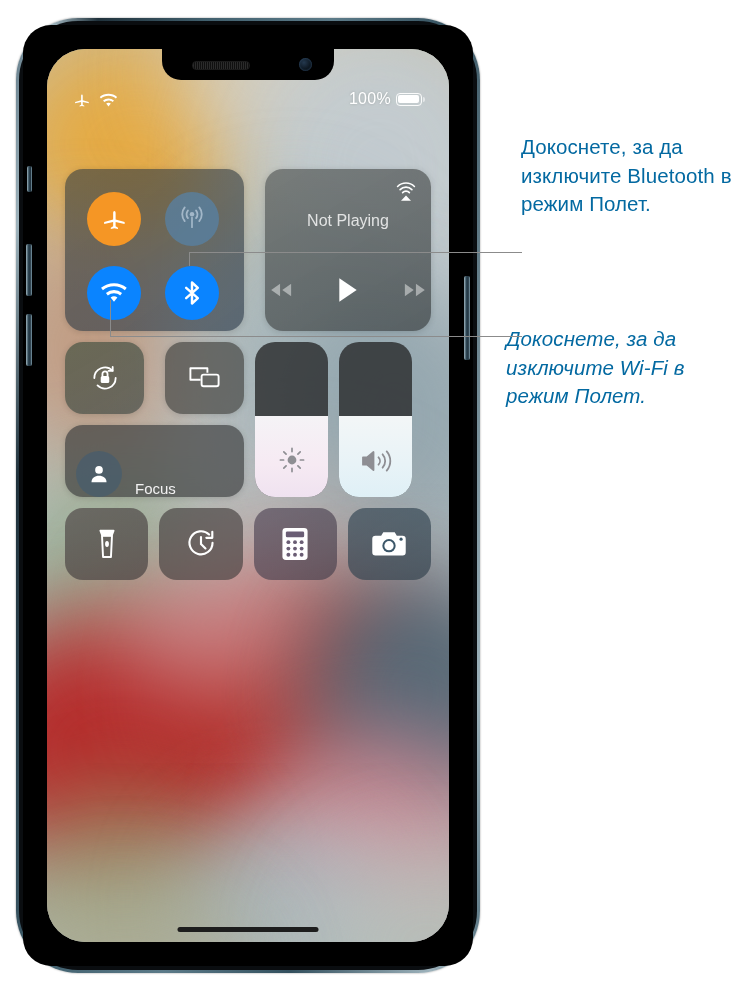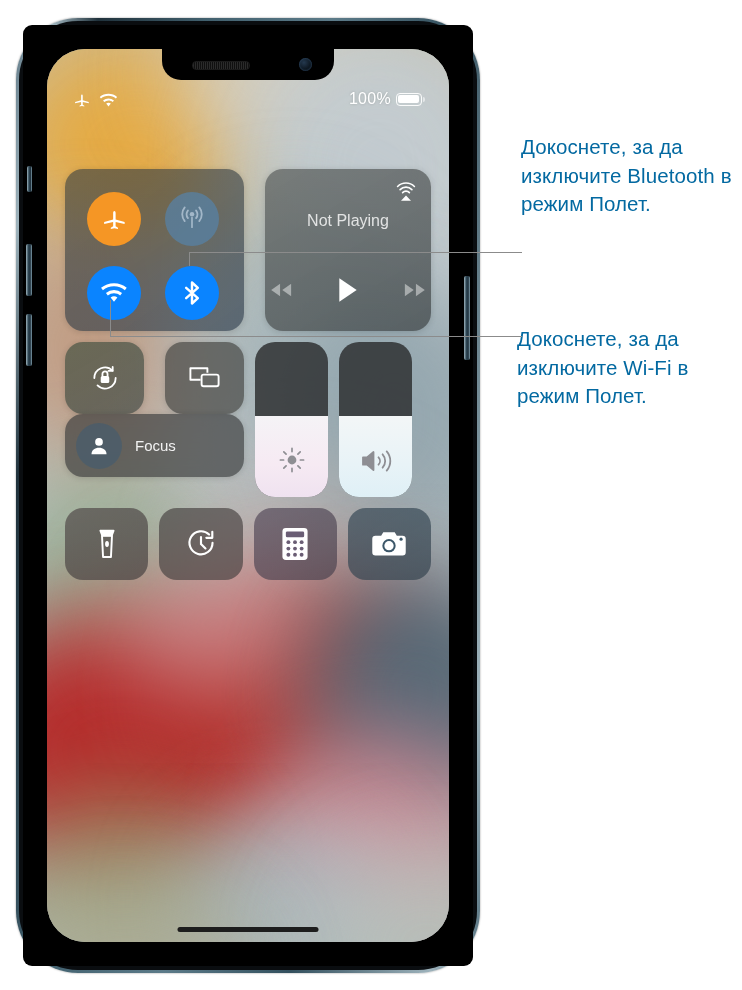--- a/index.html
+++ b/index.html
@@ -14,21 +14,21 @@
     border-radius:62px;
     background:linear-gradient(100deg,#5d7684 0%,#9fb4bd 6%,#20323c 13%,#41606e 30%,#5c7b89 50%,#33505e 70%,#9db2bb 92%,#53707e 100%);
     box-shadow:0 0 2px rgba(0,0,0,.45);
   }
   #phone-inner-band{
     position:absolute;left:3px;top:3px;right:3px;bottom:3px;
     border-radius:59px;background:#0a0d10;
   }
   #bezel{
     position:absolute;left:7px;top:7px;right:7px;bottom:7px;
-    border-radius:9px;background:#000;
+    border-radius:28px;background:#000;
   }
   #screen{
     position:absolute;left:24px;top:24px;right:24px;bottom:24px;
     border-radius:38px;overflow:hidden;background:#7d8a8c;
   }
 
   
   #wall{position:absolute;inset:0;}
   #wall .blob{position:absolute;border-radius:50%;filter:blur(44px);}
   #wallbase{position:absolute;inset:0;
@@ -89,21 +89,21 @@
       color:rgba(235,236,236,.93);font-size:16px;font-weight:500;}
   #transport{position:absolute;left:0;right:0;bottom:24px;display:flex;
       align-items:center;justify-content:center;gap:44px;}
 
   
   #block2{display:flex;gap:11px;margin-top:11px;}
   #left2{width:179px;}
   .smtile{width:84px;height:72px;display:flex;align-items:center;justify-content:center;}
   #tile-rotate{background:linear-gradient(150deg,rgba(52,72,56,.62),rgba(48,60,58,.60));}
   #tile-mirror{background:rgba(56,56,54,.62);}
-  #tile-focus{width:179px;height:63px;display:flex;align-items:center;
+  #tile-focus{width:179px;height:72px;margin-top:11px;display:flex;align-items:flex-end;
       background:rgba(48,50,52,.62);}
   #focus-circ{width:46px;height:46px;border-radius:50%;background:rgba(66,92,112,.62);
       margin-left:11px;display:flex;align-items:center;justify-content:center;}
   #focus-label{color:#f2f2f2;font-size:15px;font-weight:400;margin-left:13px;}
 
   .slider{width:73px;height:155px;border-radius:20px;overflow:hidden;position:relative;
       background:rgba(40,41,43,.80);}
   .slider .fill{position:absolute;left:0;right:0;bottom:0;}
   .slider .glyph{position:absolute;left:0;right:0;bottom:22px;display:flex;justify-content:center;}
 
@@ -125,21 +125,21 @@
     background:linear-gradient(90deg,#9fb6c0,#2e4654 40%,#223440 70%,#82a0ae);}
   #mute{left:11px;top:148px;width:5px;height:26px;}
   #vol-up{left:10px;top:226px;width:6px;height:52px;}
   #vol-dn{left:10px;top:296px;width:6px;height:52px;}
   #power{right:10px;top:258px;width:6px;height:84px;}
 
   
   .callout{position:absolute;color:#0369a1;font-size:20.5px;line-height:28.5px;
     letter-spacing:.1px;z-index:40;}
   #callout-bt{left:521px;top:133px;width:215px;}
-  #callout-wifi{left:517px;top:325px;width:218px;}
+  #callout-wifi{left:506px;top:325px;width:218px;font-style:italic;}
 
   .lead{position:absolute;background:#8b8b8b;z-index:41;}
   .lead.h{height:1.4px;}
   .lead.v{width:1.4px;}
 
   #bt-lead-v{left:189px;top:252px;height:14px;}
   #bt-lead-h{left:189px;top:252px;width:333px;}
   #wifi-lead-v{left:110px;top:300px;height:37px;}
   #wifi-lead-h{left:110px;top:336px;width:412px;}
 </style>

